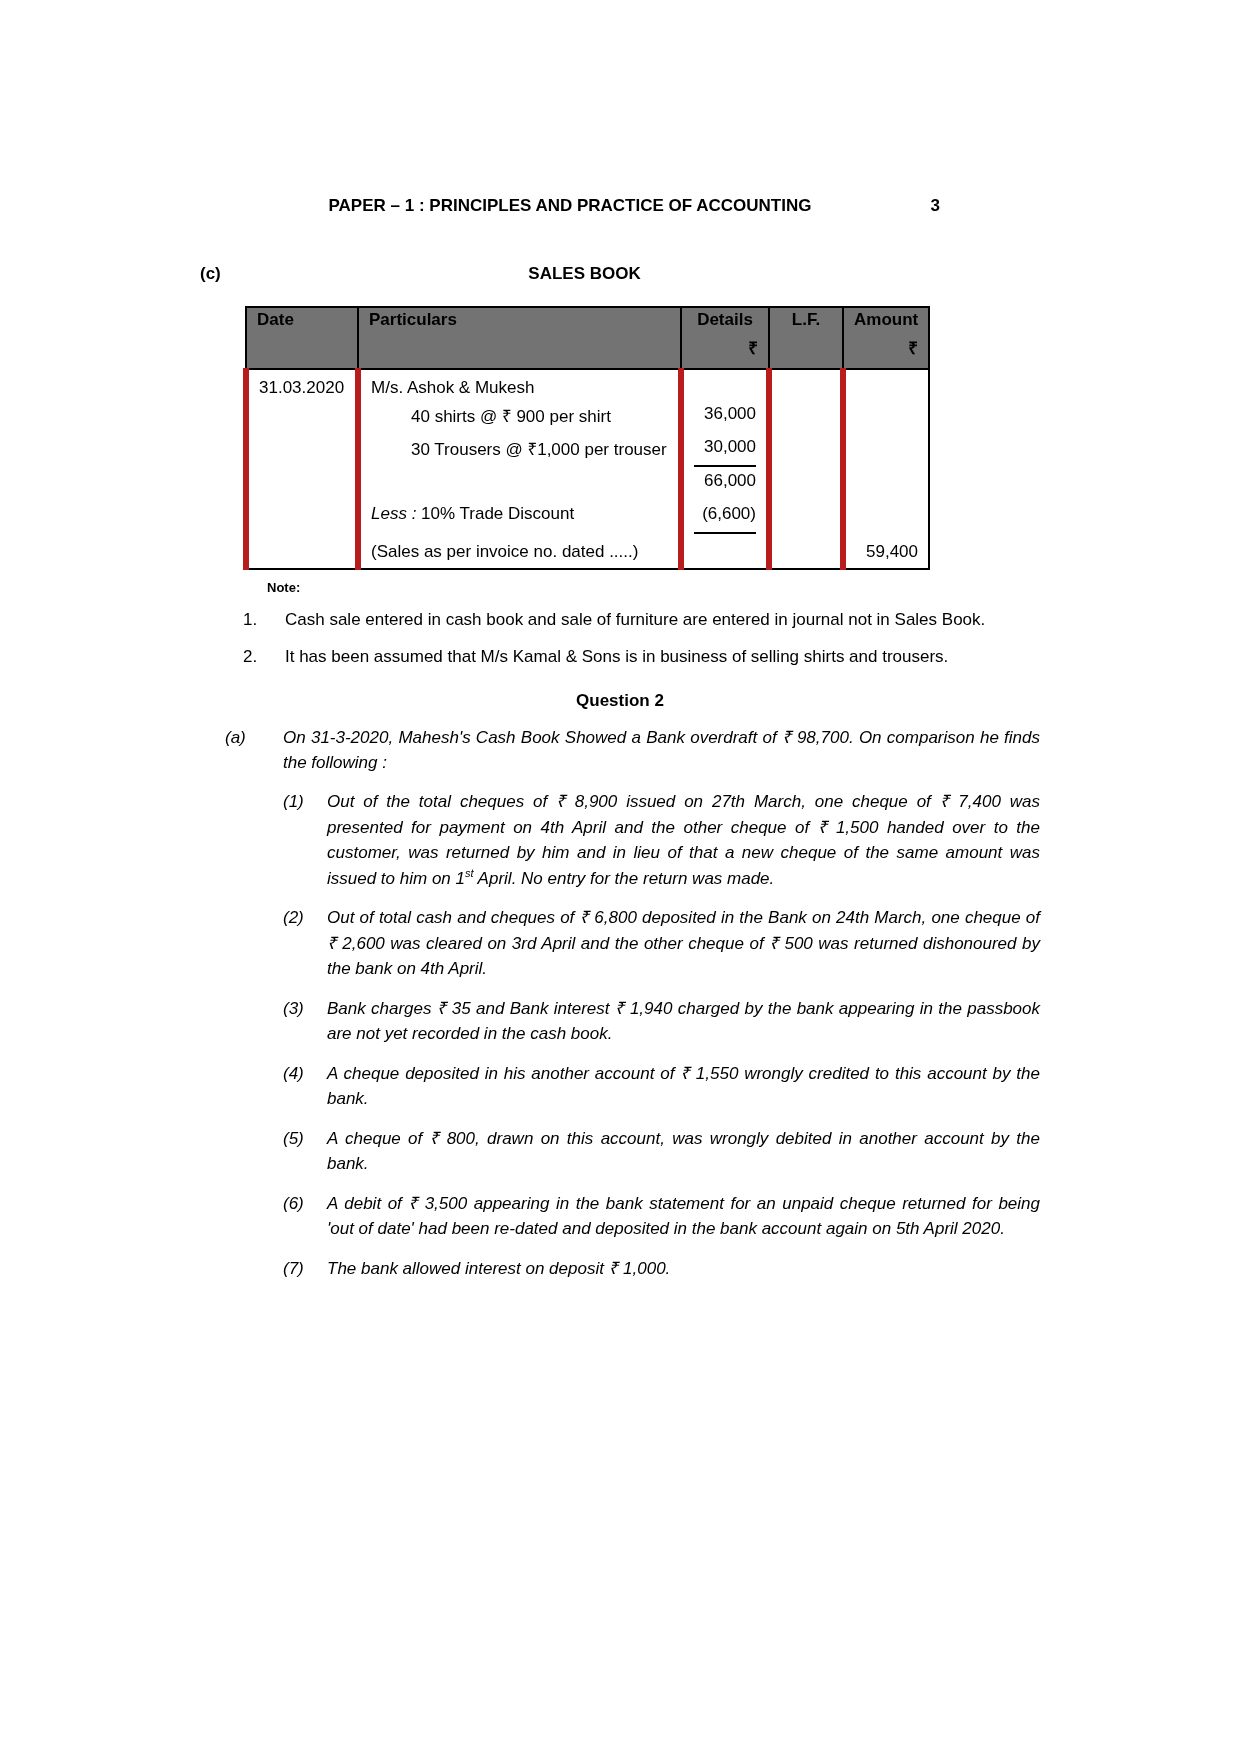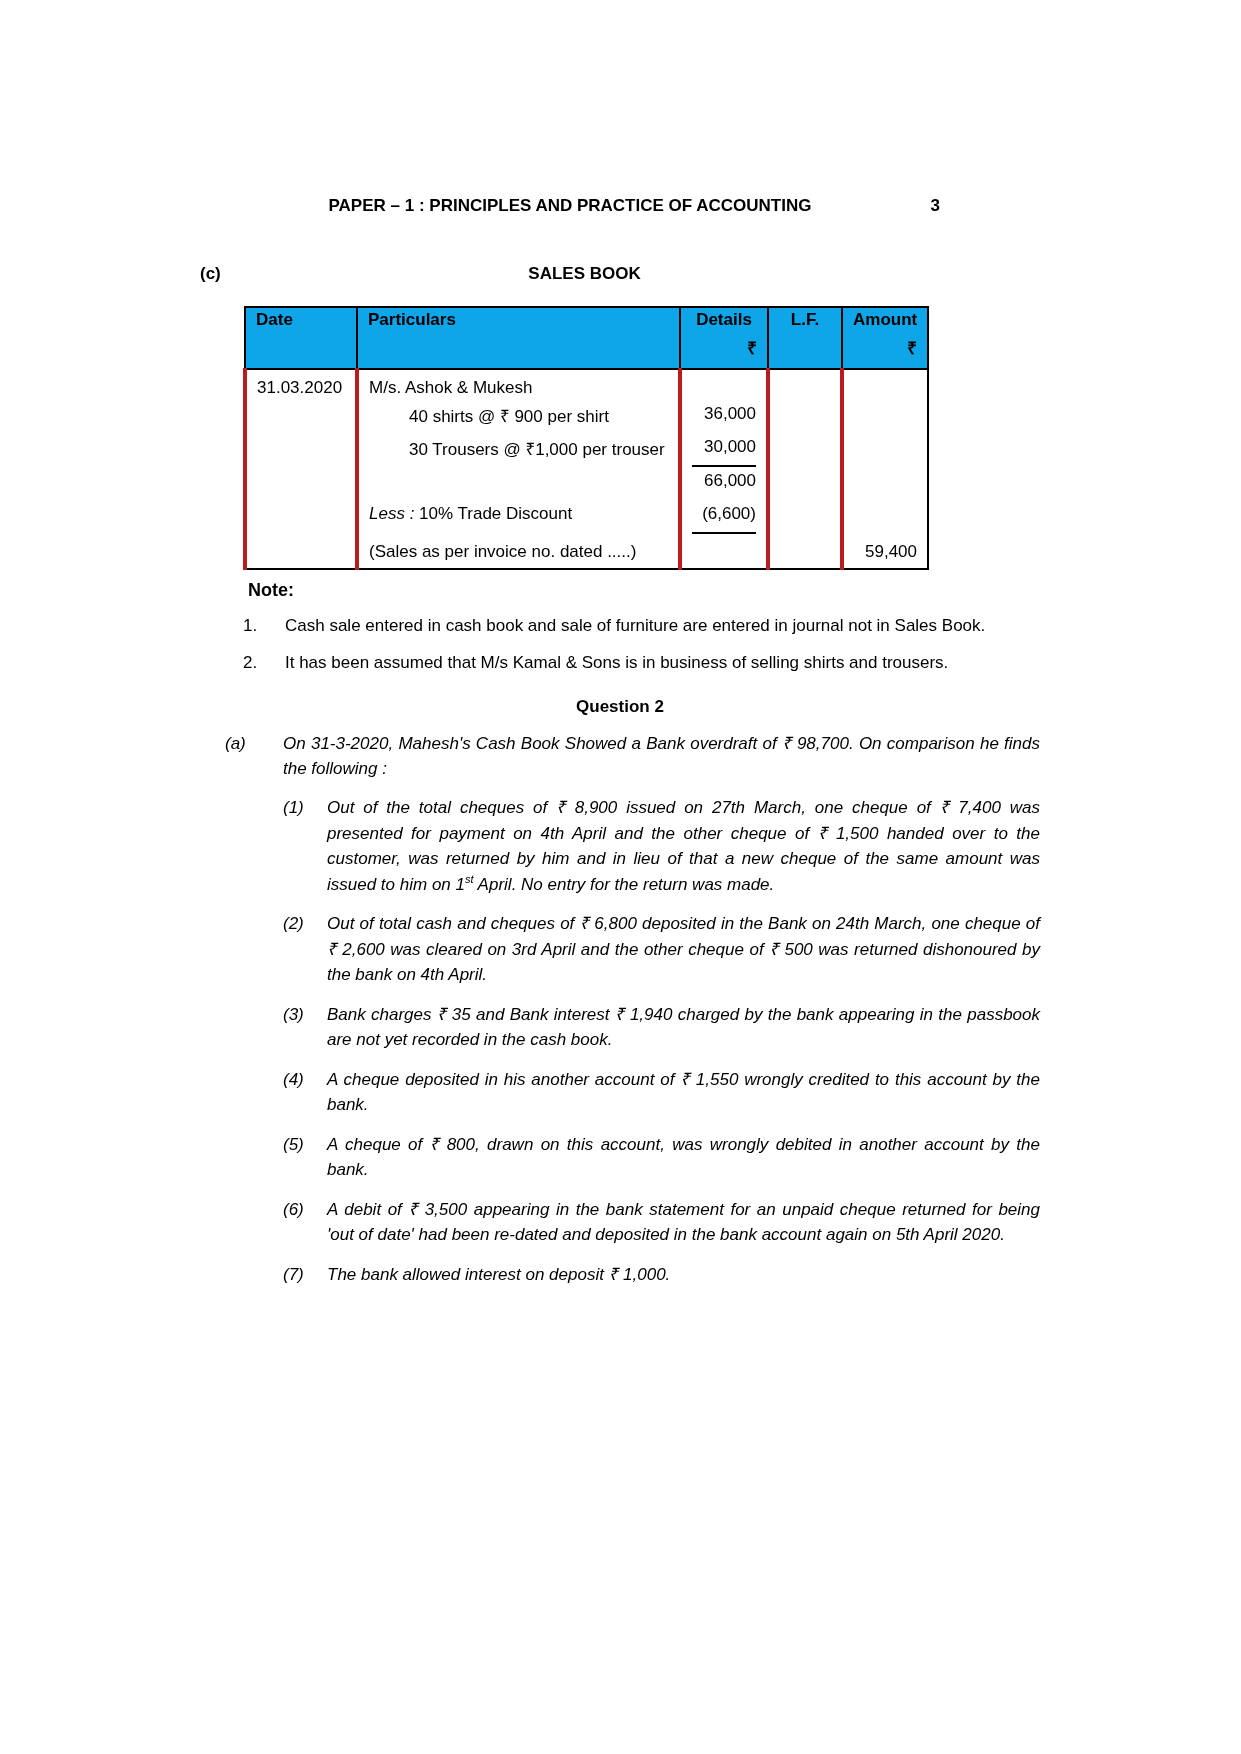--- a/index.html
+++ b/index.html
@@ -24,35 +24,35 @@
   .section-label { position:absolute; left:0; top:0; font-weight:bold; font-size:17px; }
   .section-title { position:absolute; left:43px; width:683px; text-align:center; font-weight:bold; font-size:17px; }
 
   
   table.sales { border-collapse:collapse; table-layout:fixed; width:683px; margin-left:43px; margin-top:16px; font-size:17px; }
   table.sales col.c-date { width:112px; }
   table.sales col.c-part { width:323px; }
   table.sales col.c-det  { width:88px; }
   table.sales col.c-lf   { width:74px; }
   table.sales col.c-amt  { width:86px; }
-  table.sales th, table.sales td { border-left:4px solid #b91c1c; border-right:2px solid #000; vertical-align:top; padding:2px 10px; }
-  table.sales thead th { border:2px solid #000; background:#0ea5e9; height:62px; text-align:left; font-weight:bold; }
+  table.sales th, table.sales td { border-left:6px solid #b91c1c; border-right:2px solid #000; vertical-align:top; padding:2px 10px; }
+  table.sales thead th { border:2px solid #000; background:#737373; height:62px; text-align:left; font-weight:bold; }
   table.sales thead th.center { text-align:center; }
   .th-cur { text-align:right; font-weight:bold; margin-top:6px; }
   table.sales tbody { border:2px solid #000; }
   table.sales tbody td { height:33px; }
   table.sales tbody tr.first td { padding-top:8px; }
   td.det, td.amt { text-align:right; }
   .indent { padding-left:40px; display:block; }
   .italic { font-style:italic; }
   .rule-under { display:block; border-bottom:2px solid #000; padding-bottom:8px; }
   tr.tall td { height:37px; padding-top:6px; }
 
   
-  .note-label { margin-top:10px; margin-left:48px; font-weight:bold; font-size:18px; }
+  .note-label { margin-top:10px; margin-left:67px; font-weight:bold; font-size:13px; }
   .note-item { display:flex; margin-left:43px; margin-top:12px; font-size:17px; line-height:25px; }
   .note-item .num { width:42px; flex:none; }
   .note-item .txt { flex:1; text-align:justify; }
 
   .q-title { margin-top:22px; font-weight:bold; font-size:17px;text-align:center; }
   .q-part { display:flex; margin-top:14px; margin-left:25px; font-size:17px; line-height:25px; font-style:italic; }
   .q-part .lbl { width:58px; flex:none; }
   .q-part .txt { flex:1; text-align:justify; }
 
   .q-item { display:flex; margin-left:83px; margin-top:14px; font-size:17px; line-height:25.5px; font-style:italic; }

